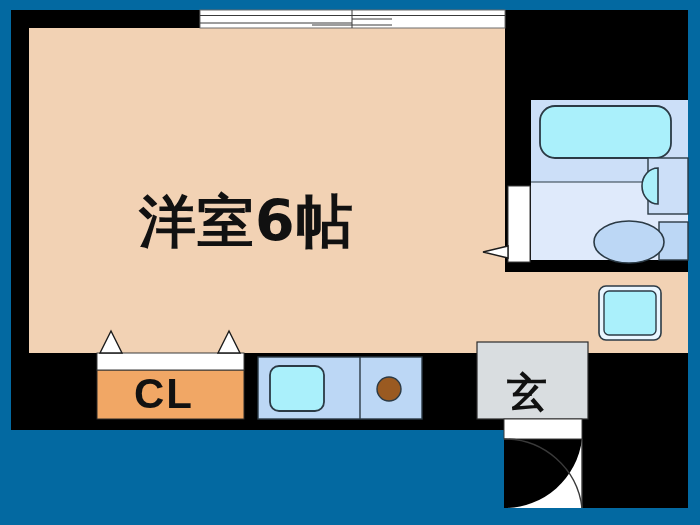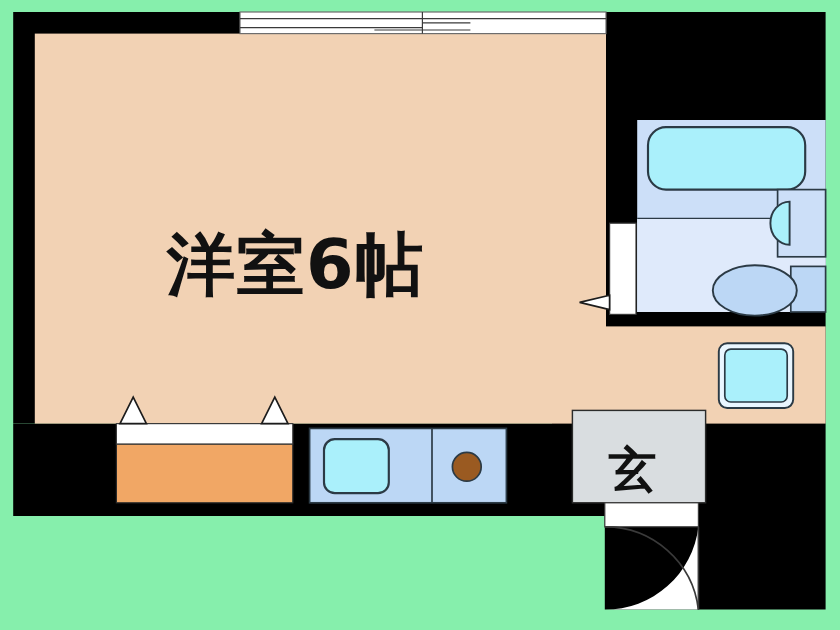--- a/index.html
+++ b/index.html
@@ -1,17 +1,17 @@
 <!DOCTYPE html>
 <html><head>
 <meta charset="utf-8">
 <style>
   html,body{margin:0;padding:0;background:#ffffff;}
   body{font-family:"Liberation Sans","DejaVu Sans",sans-serif;}
-  #plan{position:relative;width:700px;height:525px;background:#86efac;overflow:hidden;}
+  #plan{position:relative;width:700px;height:525px;background:#0369a1;overflow:hidden;}
   #plan svg{display:block;}
   .lbl{position:absolute;color:#111111;font-weight:700;line-height:1;white-space:nowrap;}
   #room-label{font-family:"DejaVu Sans","Liberation Sans",sans-serif;font-size:57px;letter-spacing:1px;}
   #cl-label{font-family:"Liberation Sans",sans-serif;font-size:42px;letter-spacing:2px;}
   #genkan-label{font-family:"DejaVu Sans","Liberation Sans",sans-serif;font-size:40px;}
 </style>
 </head>
 <body>
 
 <div id="plan">
@@ -89,16 +89,17 @@
 
     <g>
       <path d="M100,353 L111,331 L122,353 Z" fill="#ffffff" stroke="#1c1c1c" stroke-width="1.4"></path>
       <path d="M218,353 L229,331 L240,353 Z" fill="#ffffff" stroke="#1c1c1c" stroke-width="1.4"></path>
     </g>
 
   </svg>
 
   <div class="lbl" id="room-label" style="left:139px;top:193px;">洋室6帖</div>
 
+  <div class="lbl" id="cl-label" style="left:134px;top:373px;">CL</div>
 
   <div class="lbl" id="genkan-label" style="left:507px;top:372px;">玄</div>
 
 </div>
 
 </body></html>

